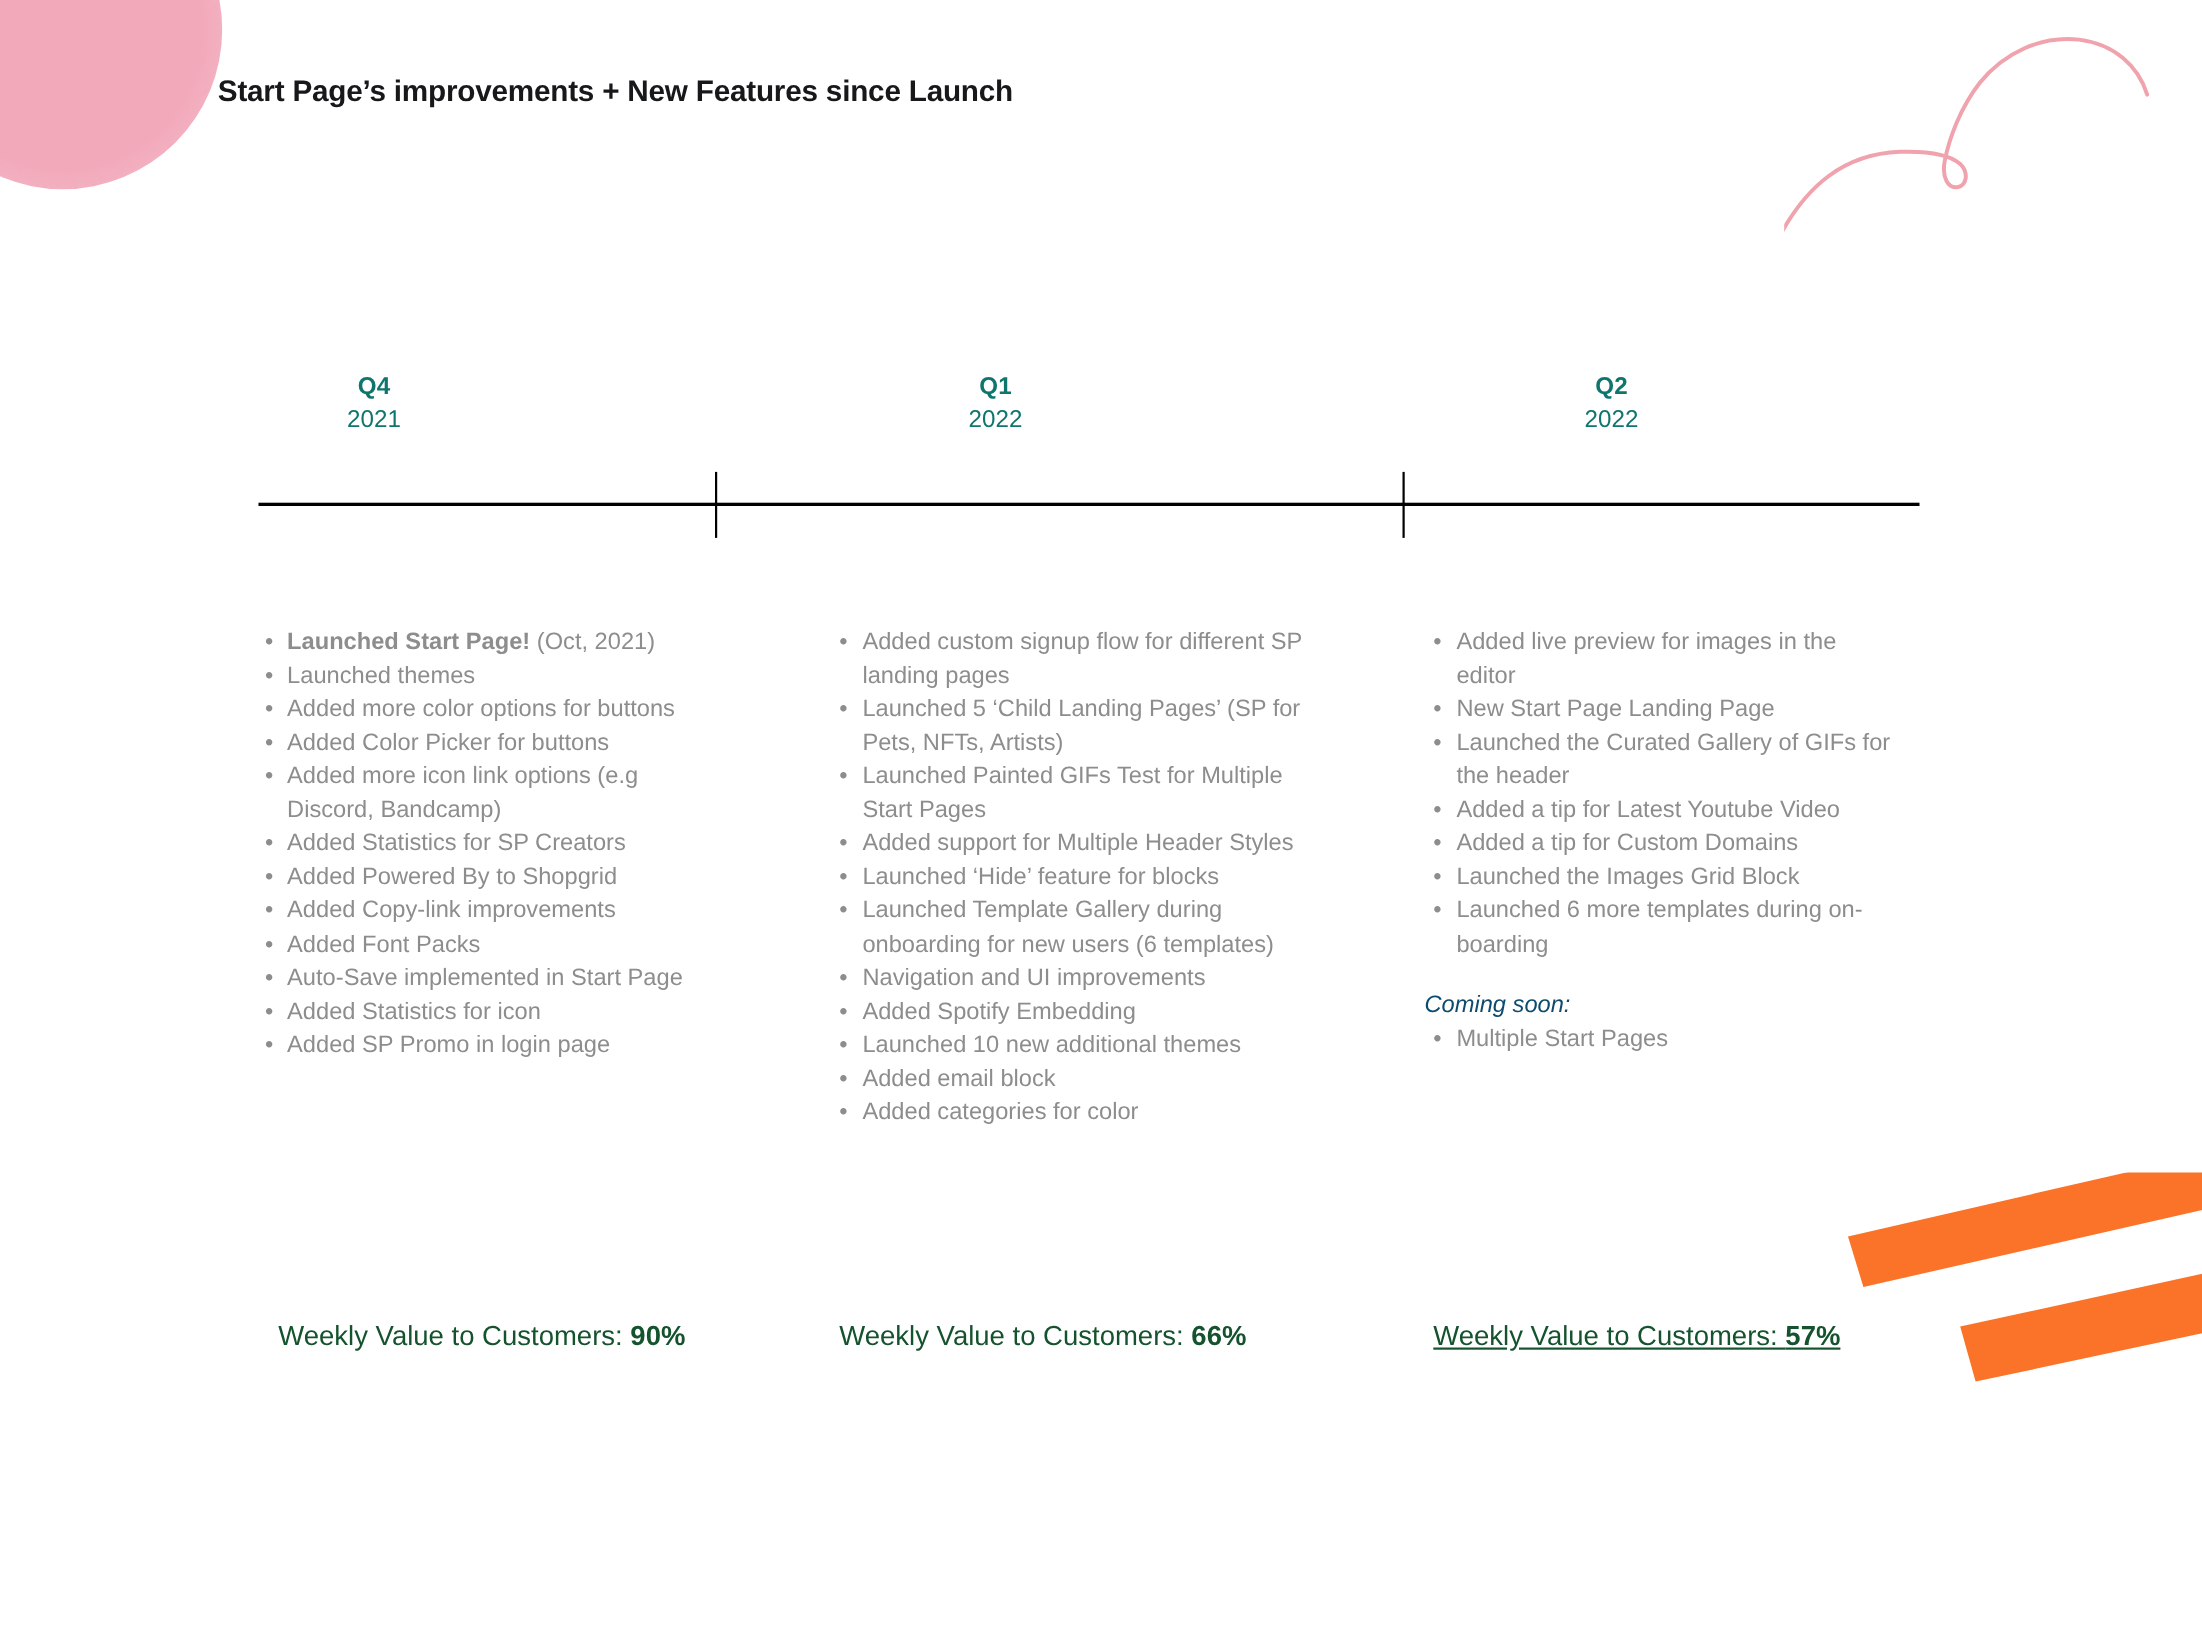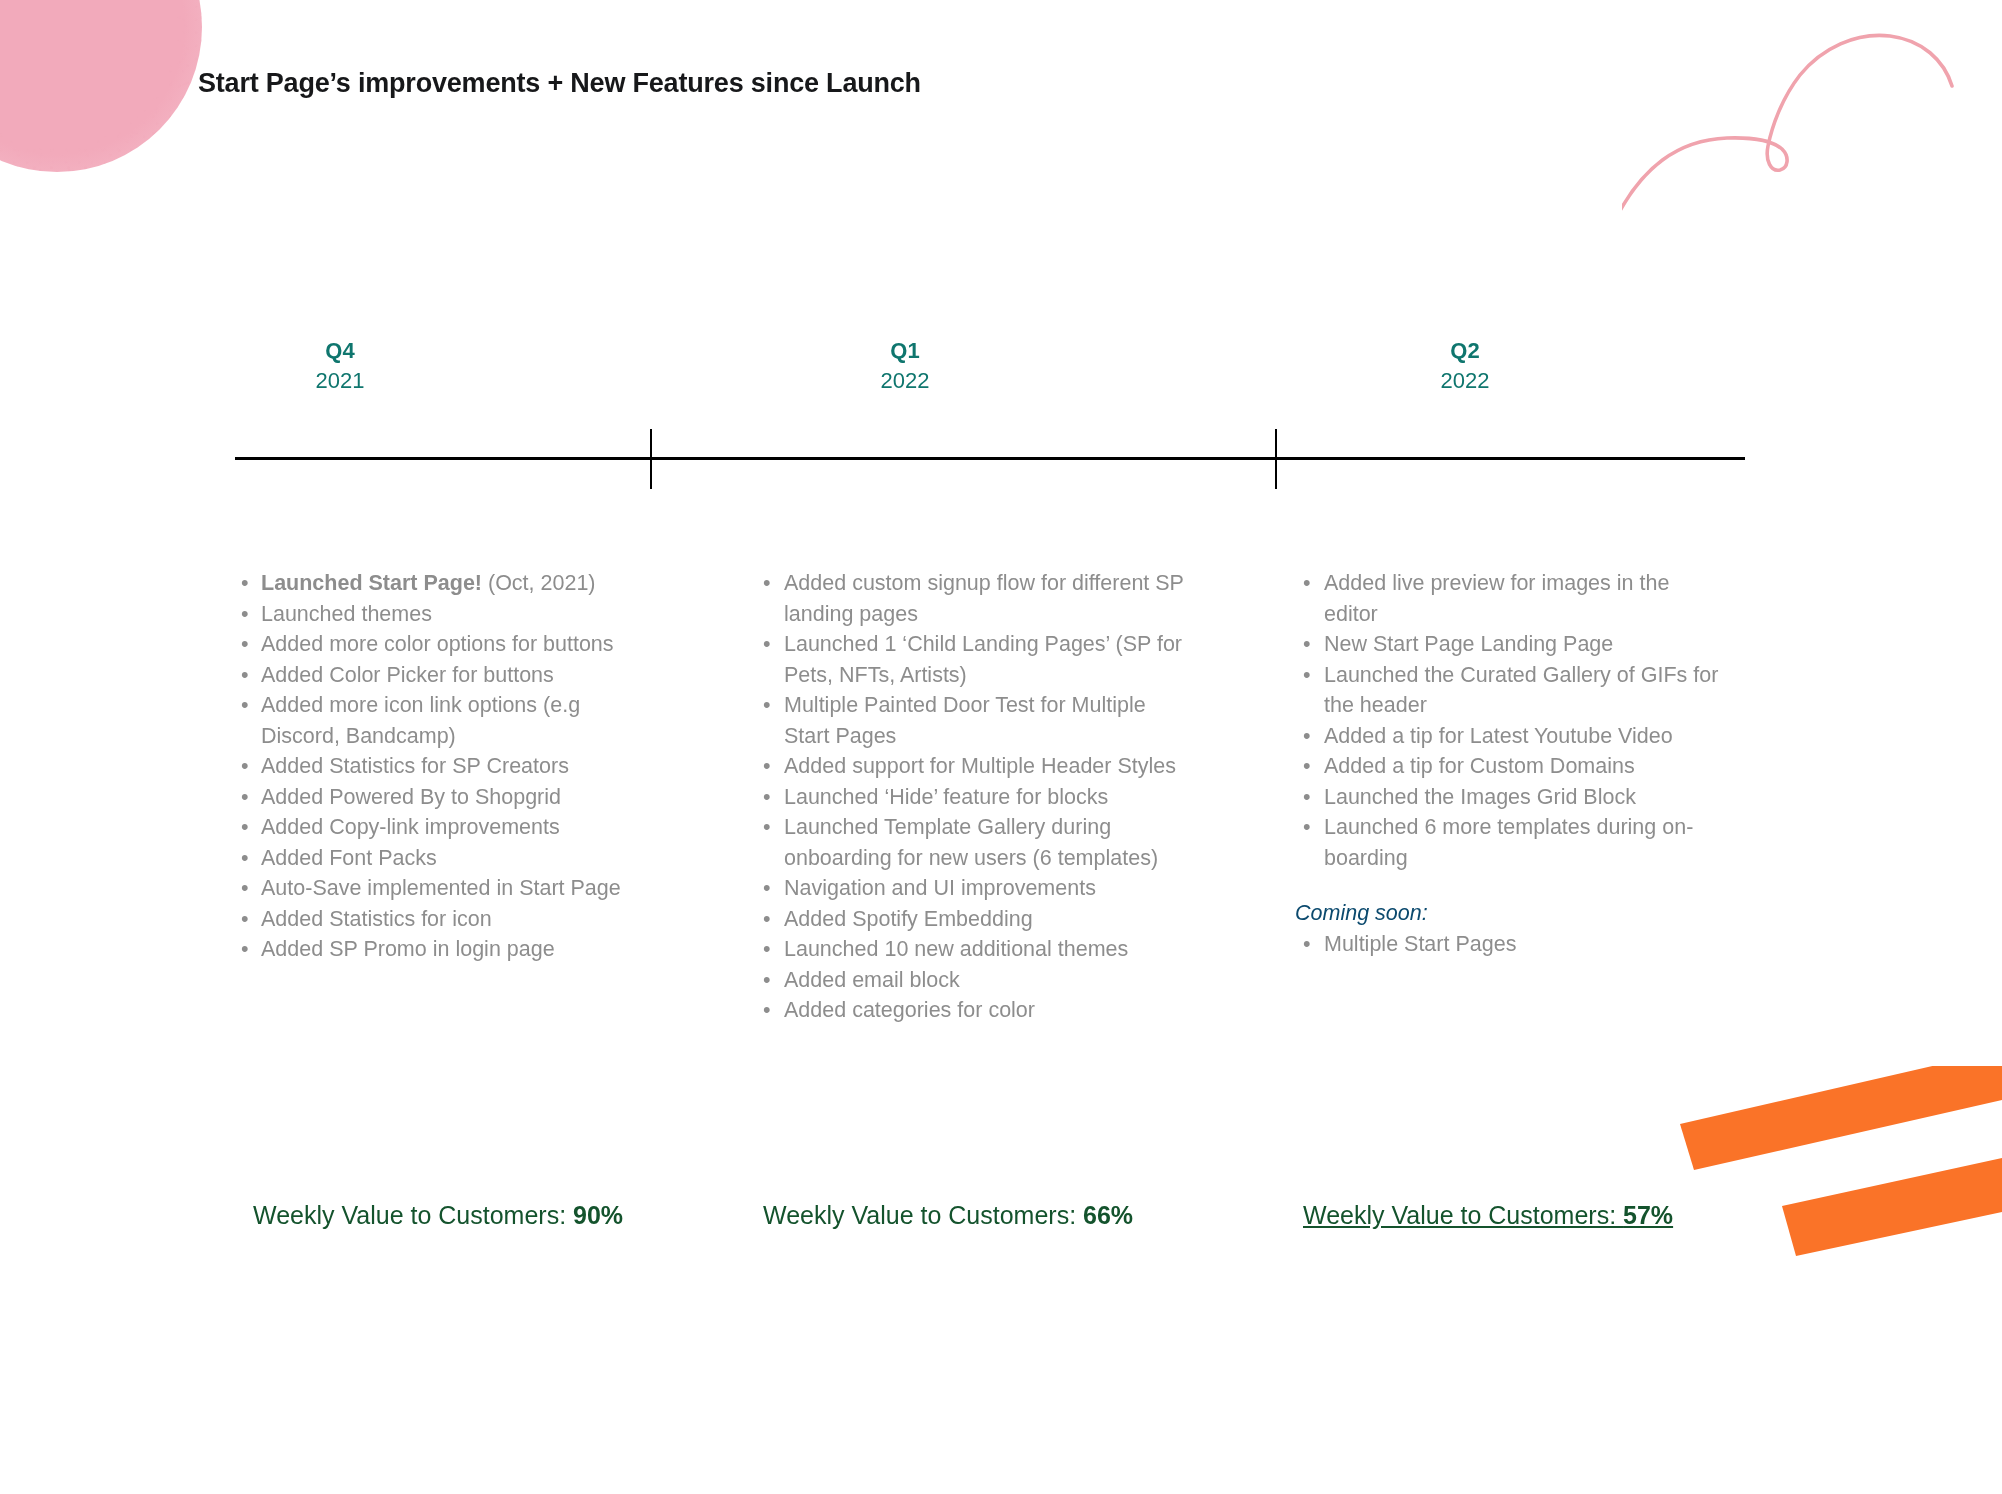--- a/index.html
+++ b/index.html
@@ -250,22 +250,22 @@
           <li>Added Font Packs</li>
           <li>Auto-Save implemented in Start Page</li>
           <li>Added Statistics for icon</li>
           <li>Added SP Promo in login page</li>
         </ul>
     </div>
 
     <div class="col col-2">
       <ul class="feat">
           <li>Added custom signup flow for different SP landing pages</li>
-          <li>Launched 1  ‘Child Landing Pages’ (SP for Pets, NFTs, Artists)</li>
-          <li>Multiple Painted Door Test for Multiple  Start Pages</li>
+          <li>Launched 5  ‘Child Landing Pages’ (SP for Pets, NFTs, Artists)</li>
+          <li>Launched Painted GIFs Test for Multiple  Start Pages</li>
           <li>Added support for Multiple Header Styles</li>
           <li>Launched ‘Hide’ feature for blocks</li>
           <li>Launched Template Gallery during onboarding for new users (6 templates)</li>
           <li>Navigation and UI improvements</li>
           <li>Added Spotify Embedding</li>
           <li>Launched 10 new additional themes</li>
           <li>Added email block</li>
           <li>Added categories for color</li>
         </ul>
     </div>

